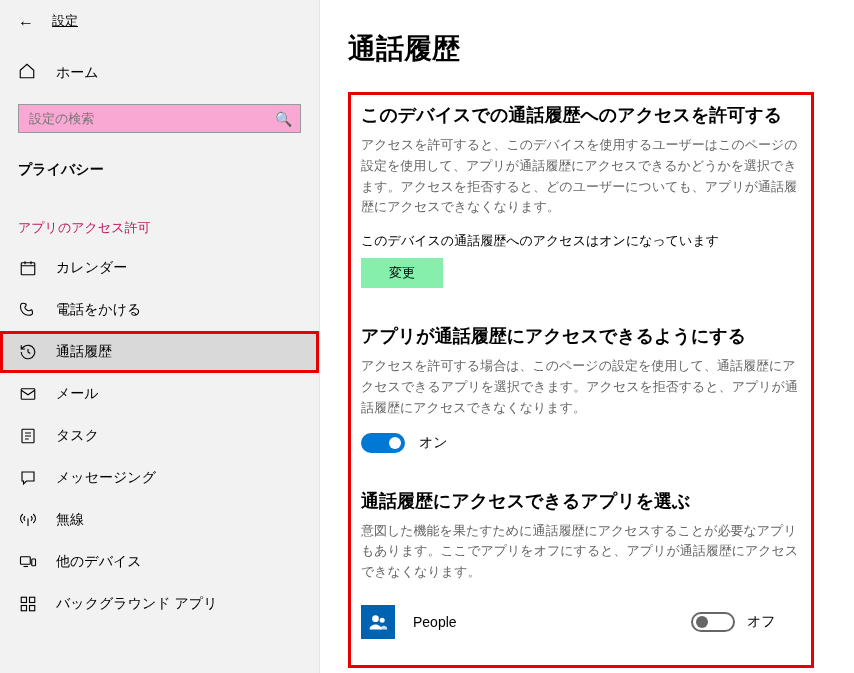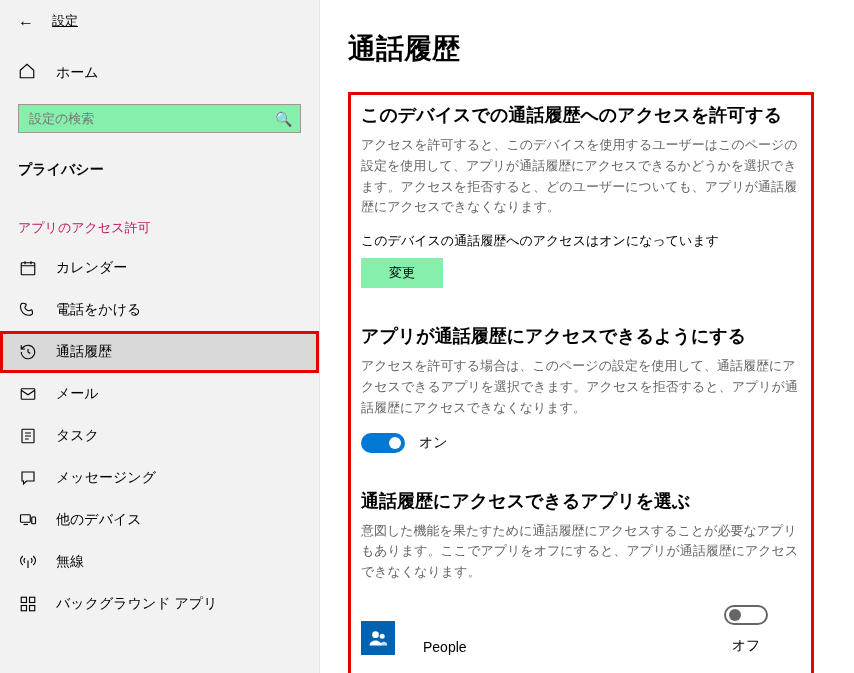--- a/index.html
+++ b/index.html
@@ -38,21 +38,21 @@
     .home-item .icon { width: 20px; font-size: 16px; }
     .home-item .label { font-size: 14px; }
     .search-box {
       margin: 10px 18px;
       position: relative;
     }
     .search-input {
       width: 100%;
       padding: 6px 30px 6px 10px;
       border: 1px solid #999;
-      background: #86efac;
+      background: #f9a8d4;
       font-size: 13px;
     }
     .search-icon {
       position: absolute;
       right: 8px;
       top: 50%;
       transform: translateY(-50%);
       font-size: 14px;
       color: #555;
     }
@@ -145,40 +145,39 @@
       border-radius: 50%;
       position: absolute;
       top: 50%;
       transform: translateY(-50%);
     }
     .toggle.on .knob { background: #fff; right: 4px; }
     .toggle.off .knob { background: #666; left: 3px; }
     .toggle-label { font-size: 14px; }
     .app-row {
       display: flex;
-      align-items: flex-end;
-      gap: 28px;
+      align-items: center;
+      gap: 18px;
       padding: 8px 0;
     }
     .app-icon {
       width: 34px;
       height: 34px;
       background: #0063b1;
       display: flex;
       align-items: center;
       justify-content: center;
       color: #fff;
     }
     .app-name { font-size: 14px; flex: 1; }
     .app-toggle-wrap {
       display: flex;
       align-items: center;
       gap: 12px;
       width: 110px;
-      flex-direction: column;
     }
   </style>
 </head>
 <body>
 
 <div class="sidebar">
   <div class="sidebar-header">
     <span class="back-arrow">←</span>
     <span class="sidebar-title">設定</span>
   </div>
@@ -251,36 +250,36 @@
         <span class="icon">
           <svg width="18" height="18" viewBox="0 0 24 24" fill="none" stroke="#000" stroke-width="1.5">
             <path d="M4 4h16v12H10l-4 4v-4H4z"></path>
           </svg>
         </span>
         <span class="label">メッセージング</span>
       </div>
       <div class="nav-item">
         <span class="icon">
           <svg width="18" height="18" viewBox="0 0 24 24" fill="none" stroke="#000" stroke-width="1.5">
+            <path d="M12 20V10"></path>
+            <path d="M8 13c-2-2-2-4 0-6M16 13c2-2 2-4 0-6"></path>
+            <path d="M5 16c-4-4-4-8 0-12M19 16c4-4 4-8 0-12"></path>
+          </svg>
+        </span>
+        <span class="label">無線</span>
+      </div>
+      <div class="nav-item">
+        <span class="icon">
+          <svg width="18" height="18" viewBox="0 0 24 24" fill="none" stroke="#000" stroke-width="1.5">
             <rect x="2" y="5" width="13" height="10" rx="1"></rect>
             <rect x="17" y="8" width="5" height="9" rx="1"></rect>
             <path d="M6 18h6"></path>
           </svg>
         </span>
         <span class="label">他のデバイス</span>
-      </div>
-      <div class="nav-item">
-        <span class="icon">
-          <svg width="18" height="18" viewBox="0 0 24 24" fill="none" stroke="#000" stroke-width="1.5">
-            <path d="M12 20V10"></path>
-            <path d="M8 13c-2-2-2-4 0-6M16 13c2-2 2-4 0-6"></path>
-            <path d="M5 16c-4-4-4-8 0-12M19 16c4-4 4-8 0-12"></path>
-          </svg>
-        </span>
-        <span class="label">無線</span>
       </div>
       <div class="nav-item">
         <span class="icon">
           <svg width="18" height="18" viewBox="0 0 24 24" fill="none" stroke="#000" stroke-width="1.5">
             <rect x="3" y="3" width="7" height="7"></rect>
             <rect x="14" y="3" width="7" height="7"></rect>
             <rect x="3" y="14" width="7" height="7"></rect>
             <rect x="14" y="14" width="7" height="7"></rect>
           </svg>
         </span>

